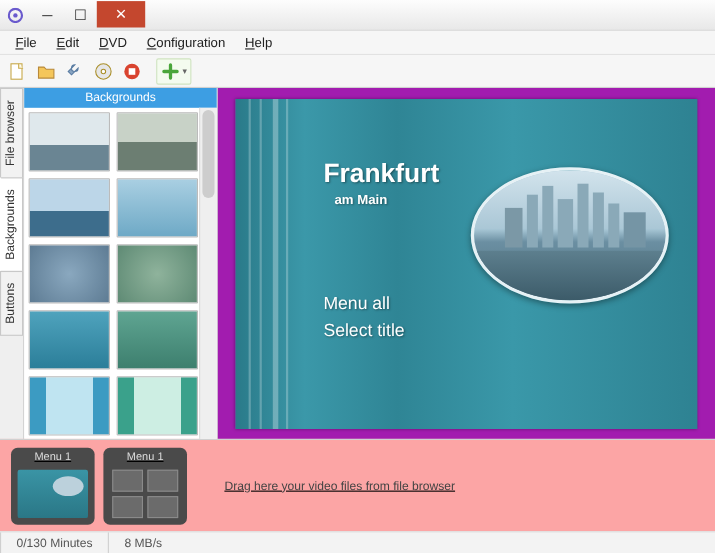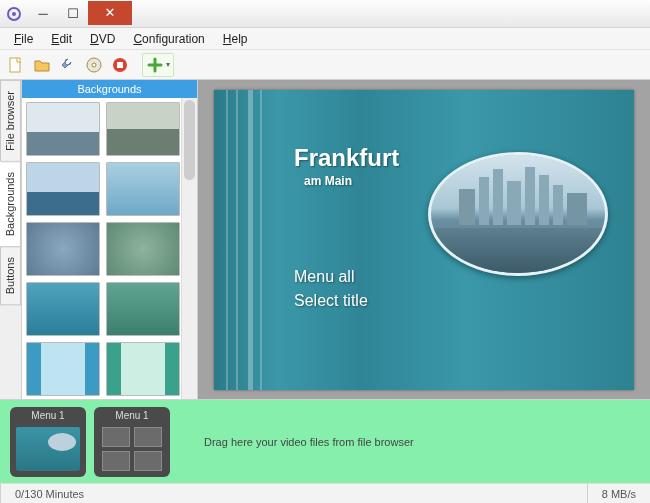--- a/index.html
+++ b/index.html
@@ -22,50 +22,50 @@
 .side-tabs { width: 22px; background: #efefef; border-right: 1px solid #d0d0d0; display: flex; flex-direction: column; }
 .side-tab { flex: 0 0 auto; writing-mode: vertical-rl; transform: rotate(180deg); padding: 10px 3px; font-size: 11px; color: #333; border: 1px solid #c8c8c8; background: #f2f2f2; margin-bottom: -1px; text-align: center; }
 .side-tab.active { background: #fff; border-right-color: #fff; }
 .panel { width: 176px; background: #fff; border-right: 1px solid #d0d0d0; display: flex; flex-direction: column; }
 .panel-header { height: 18px; background: #3d9ee3; color: #fff; text-align: center; font-size: 11px; line-height: 18px; }
 .thumbs-wrap { flex: 1; display: flex; min-height: 0; }
 .thumbs { flex: 1; overflow: hidden; padding: 4px; display: grid; grid-template-columns: 1fr 1fr; gap: 6px; align-content: start; }
 .thumb { width: 74px; height: 54px; border: 1px solid #bbb; background: #7fa6b8; border-radius: 1px; }
 .scroll-track { width: 16px; background: #efefef; border-left: 1px solid #dcdcdc; position: relative; }
 .scroll-thumb { position: absolute; left: 2px; right: 2px; top: 2px; height: 80px; background: #cdcdcd; border-radius: 6px; }
-.preview-area { flex: 1; background: #a3a3a3; display: flex; align-items: center; justify-content: center; padding: 8px; overflow: hidden; text-decoration: underline; }
+.preview-area { flex: 1; background: #a21caf; display: flex; align-items: center; justify-content: center; padding: 8px; overflow: hidden; text-decoration: underline; }
 .dvd-menu { width: 420px; height: 300px; background: linear-gradient(90deg,#2a7a89 0%,#3b98a9 15%,#2f8595 35%,#3a98a9 60%,#2e8292 100%); position: relative; color: #fff; box-shadow: 0 0 3px rgba(0,0,0,.4); }
 .vline { position:absolute; top:0; bottom:0; width:2px; background: rgba(255,255,255,.25);}
 .v1{left:12px;} .v2{left:22px;} .v3{left:34px; width:5px; background:rgba(255,255,255,.3);} .v4{left:46px;}
 .menu-title { position: absolute; left: 80px; top: 54px; font-size: 24px; font-weight: bold; text-shadow: 1px 1px 2px rgba(0,0,0,.4);}
 .menu-sub { position: absolute; left: 90px; top: 84px; font-size: 12px; font-weight: bold; text-shadow: 1px 1px 2px rgba(0,0,0,.4);}
 .menu-opt { position: absolute; left: 80px; font-size: 16px; text-shadow: 1px 1px 2px rgba(0,0,0,.4);}
 .opt1{ top: 178px;} .opt2{ top: 202px;}
 .oval { position: absolute; right: 26px; top: 62px; width: 180px; height: 124px; border-radius: 50%; background: linear-gradient(#a8c7d6 45%, #6b8fa2 55%, #4f6e7e 100%); border: 3px solid #e6f1f5; box-shadow: 0 2px 6px rgba(0,0,0,.4); overflow:hidden;}
 .oval .sky{position:absolute;left:0;right:0;top:0;height:45%;background:linear-gradient(#d2e3ec,#aac7d6);}
 .oval .bld{position:absolute;bottom:40%;width:10px;background:#8aa9b8;}
 .oval .b1{left:28px;height:36px;width:16px;background:#7b98a6;}
 .oval .b2{left:48px;height:48px;}
 .oval .b3{left:62px;height:56px;}
 .oval .b4{left:76px;height:44px;width:14px;}
 .oval .b5{left:94px;height:58px;}
 .oval .b6{left:108px;height:50px;}
 .oval .b7{left:122px;height:40px;}
 .oval .b8{left:136px;height:32px;width:20px;background:#7595a5;}
 .oval .water{position:absolute;left:0;right:0;bottom:0;height:38%;background:linear-gradient(#5d7f8e,#3c5b69);}
-.bottom-strip { height: 84px; background: #86efac; border-top: 1px solid #d0d0d0; display: flex; align-items: center; padding: 6px 10px; gap: 8px; }
+.bottom-strip { height: 84px; background: #fca5a5; border-top: 1px solid #d0d0d0; display: flex; align-items: center; padding: 6px 10px; gap: 8px; text-decoration: underline; }
 .menu-card { width: 76px; height: 70px; background: #4a4a4a; border-radius: 6px; padding: 3px; display: flex; flex-direction: column; color: #ddd; }
 .menu-card-title { font-size: 10px; text-align: center; height: 14px; line-height: 12px; }
 .menu-card-body { flex: 1; display: flex; align-items: center; justify-content: center; gap: 3px; flex-wrap: wrap; padding: 2px;}
 .mini-prev { width: 64px; height: 44px; background: linear-gradient(#3a94a5,#2a7786); border-radius: 2px; position:relative; overflow:hidden;}
 .mini-prev .mo{position:absolute;right:4px;top:6px;width:28px;height:18px;border-radius:50%;background:#bcd1dc;}
 .grid4 { width: 60px; height: 44px; display: grid; grid-template-columns: 1fr 1fr; grid-template-rows: 1fr 1fr; gap: 4px; }
 .grid4 div { background: #6b6b6b; border: 1px solid #8a8a8a; }
 .drag-hint { font-size: 11px; color: #444; margin-left: 26px; }
-.statusbar { height: 20px; background: #f3f3f3; border-top: 1px solid #dcdcdc; display: flex; align-items: center; justify-content: space-between; font-size: 11px; color: #555; }
+.statusbar { height: 20px; background: #f3f3f3; border-top: 1px solid #dcdcdc; display: flex; align-items: center; justify-content: flex-start; font-size: 11px; color: #555; }
 .status-cell { border-left: 1px solid #cfcfcf; padding: 0 14px; height: 100%; display: flex; align-items: center; }
 </style>
 </head>
 <body>
 
 <div class="titlebar">
   <div class="titlebar-icon">
     <svg width="14" height="14" viewBox="0 0 14 14">
         <circle cx="7" cy="7" r="6" fill="none" stroke="#6a5acd" stroke-width="2"></circle>
         <circle cx="7" cy="7" r="2" fill="#6a5acd"></circle>

